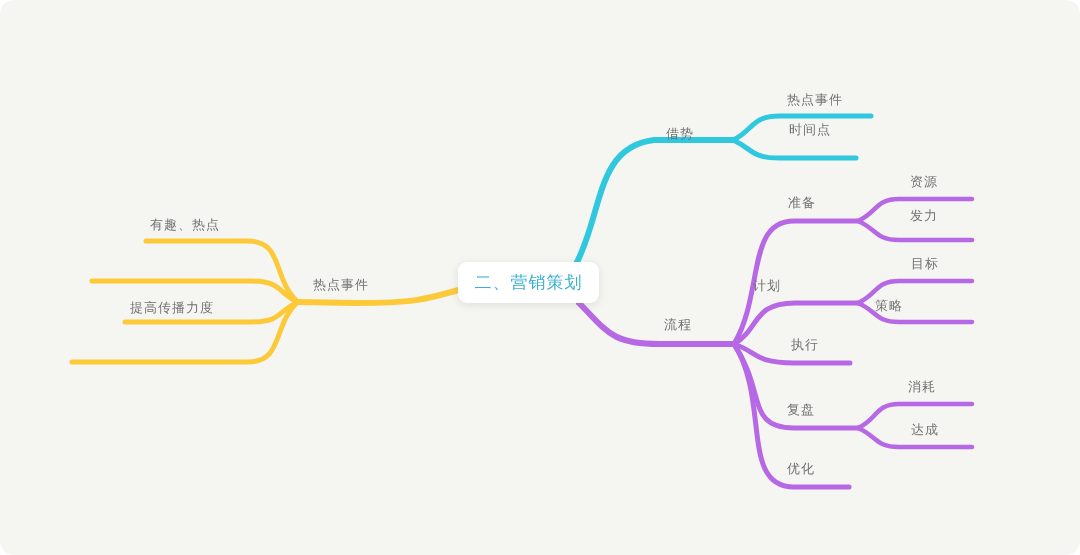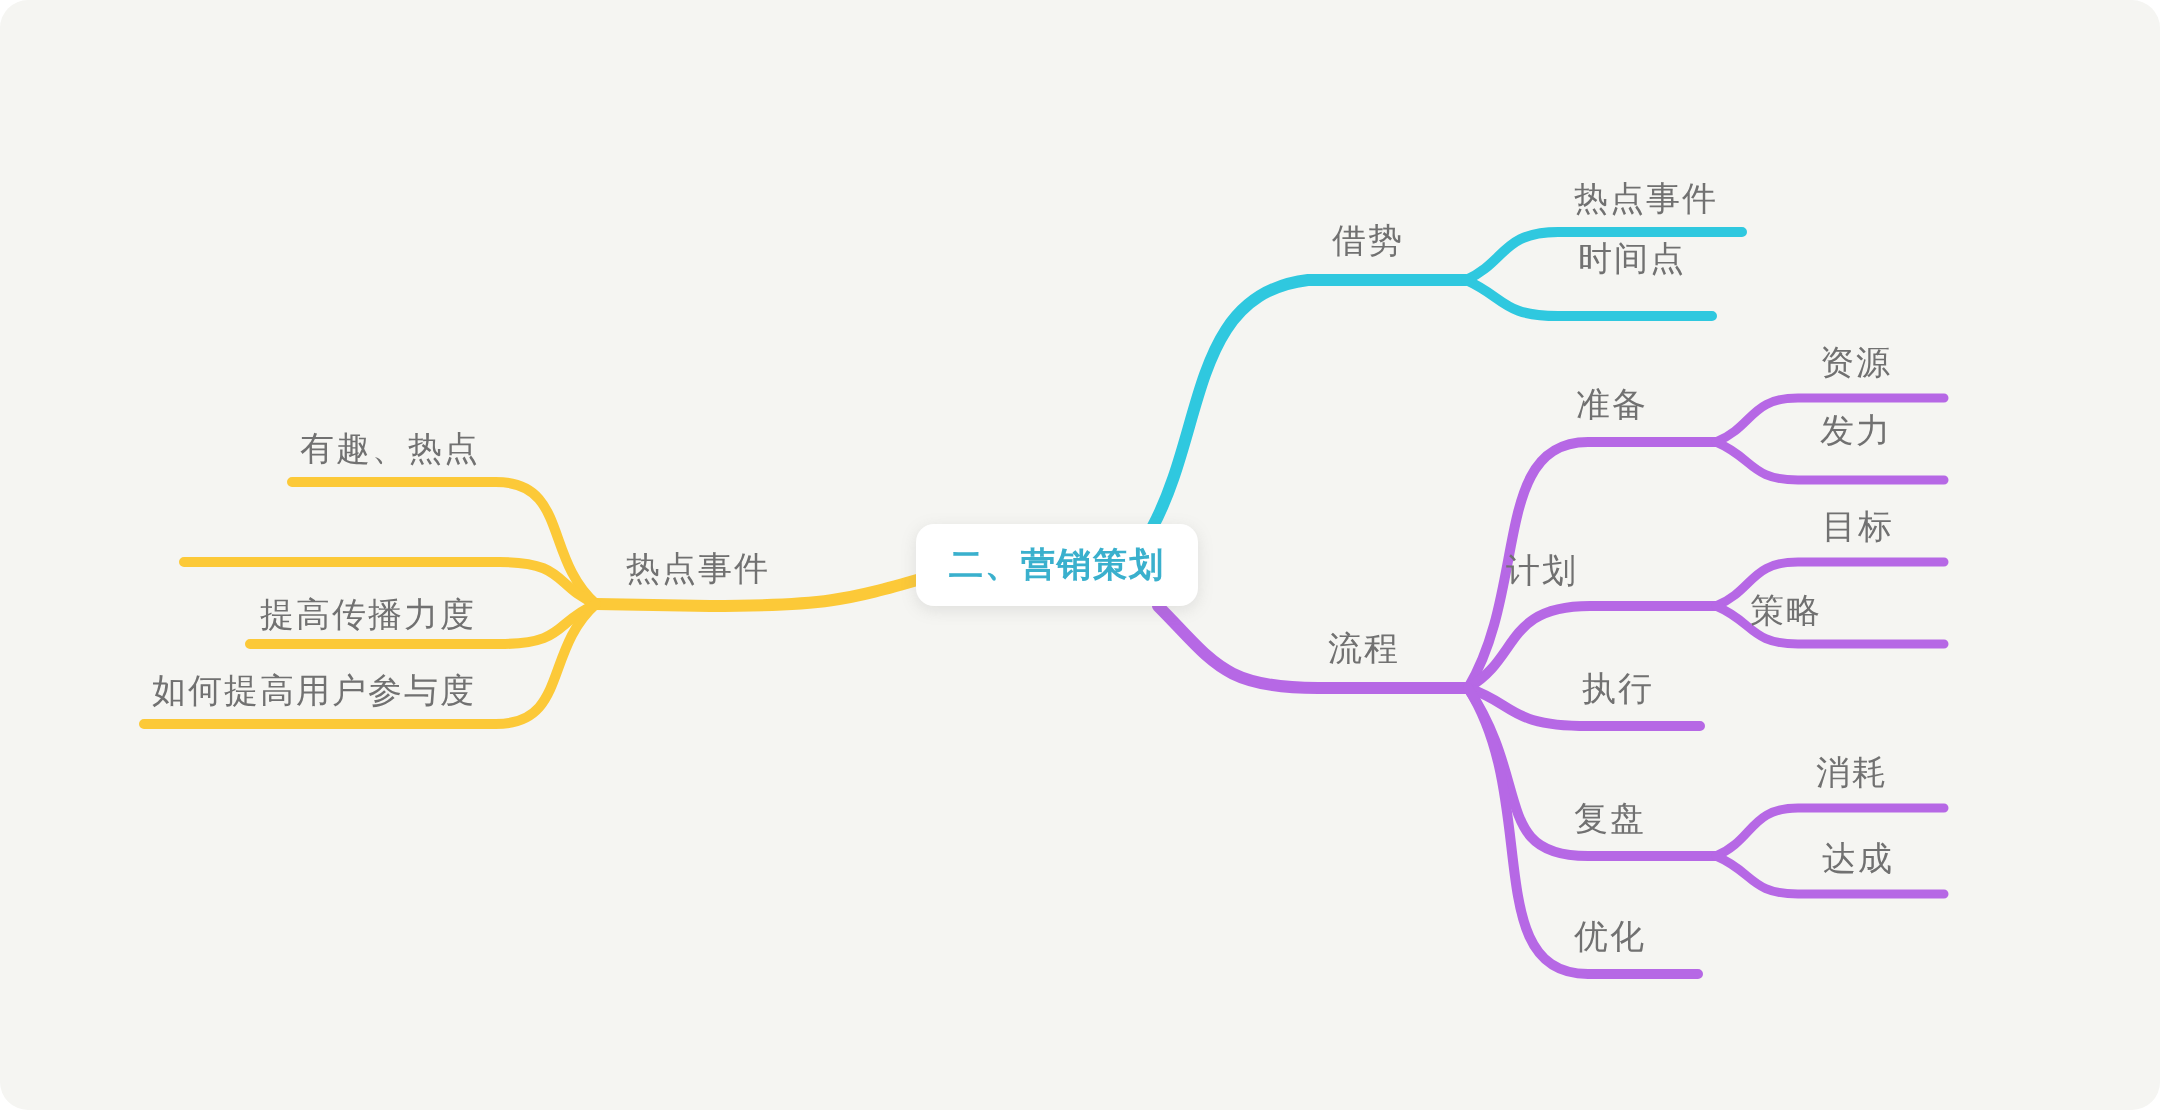--- a/index.html
+++ b/index.html
@@ -26,40 +26,39 @@
     fill: none;
     stroke-linecap: round;
     stroke-linejoin: round;
   }
   .stroke-yellow { stroke: var(--yellow, #fcc938); }
   .stroke-cyan   { stroke: var(--cyan, #2fc8df); }
   .stroke-purple { stroke: var(--purple, #b668e5); }
 
   .lbl {
     position: absolute;
-    font-size: 17px;
+    font-size: 13px;
     line-height: 19px;
     color: var(--label_text, #717171);
     white-space: nowrap;
     letter-spacing: 1px;
     cursor: default;
   }
   .central {
     position: absolute;
     left: 458px;
     top: 262px;
     width: 141px;
     height: 41px;
     background: var(--center_bg, #ffffff);
     border-radius: 9px;
     box-shadow: 0 2px 8px rgba(120,120,120,0.18);
     display: flex;
     align-items: center;
     justify-content: center;
-    font-weight: bold;
   }
   .central .central-text {
     font-size: 17px;
     letter-spacing: 1px;
     color: var(--center_text, #3ab0cd);
     white-space: nowrap;
   }
 </style>
 </head>
 <body>
@@ -92,23 +91,22 @@
     <path class="stroke-purple" stroke-width="5" d="M 734 344 C 770 400 740 487 794 487 L 849 487"></path>
   </svg>
 
   <div class="central">
     <span class="central-text">二、营销策划</span>
   </div>
 
   <div class="lbl" style="left:313px;top:275px">热点事件</div>
   <div class="lbl" style="left:150px;top:215px">有趣、热点</div>
   <div class="lbl" style="left:130px;top:298px">提高传播力度</div>
-  <div class="lbl" style="left:76px;top:336px">如何提高用户参与度</div>
 
-  <div class="lbl" style="left:666px;top:111px">借势</div>
+  <div class="lbl" style="left:666px;top:124px">借势</div>
   <div class="lbl" style="left:787px;top:90px">热点事件</div>
   <div class="lbl" style="left:789px;top:120px">时间点</div>
 
   <div class="lbl" style="left:664px;top:315px">流程</div>
   <div class="lbl" style="left:788px;top:193px">准备</div>
   <div class="lbl" style="left:910px;top:172px">资源</div>
   <div class="lbl" style="left:910px;top:206px">发力</div>
   <div class="lbl" style="left:753px;top:276px">计划</div>
   <div class="lbl" style="left:911px;top:254px">目标</div>
   <div class="lbl" style="left:875px;top:296px">策略</div>

